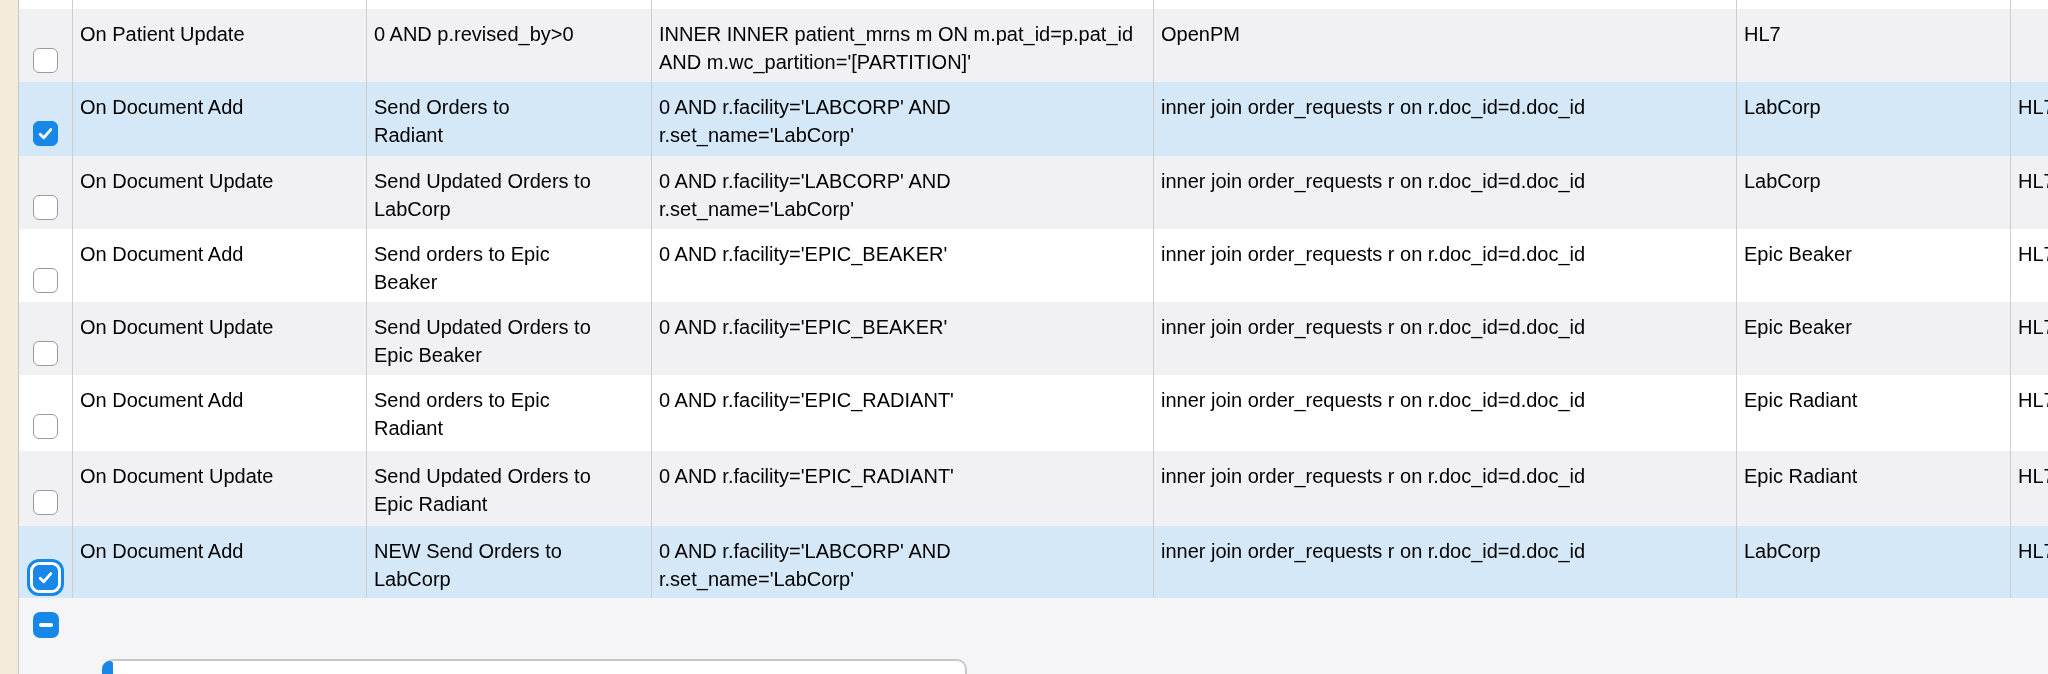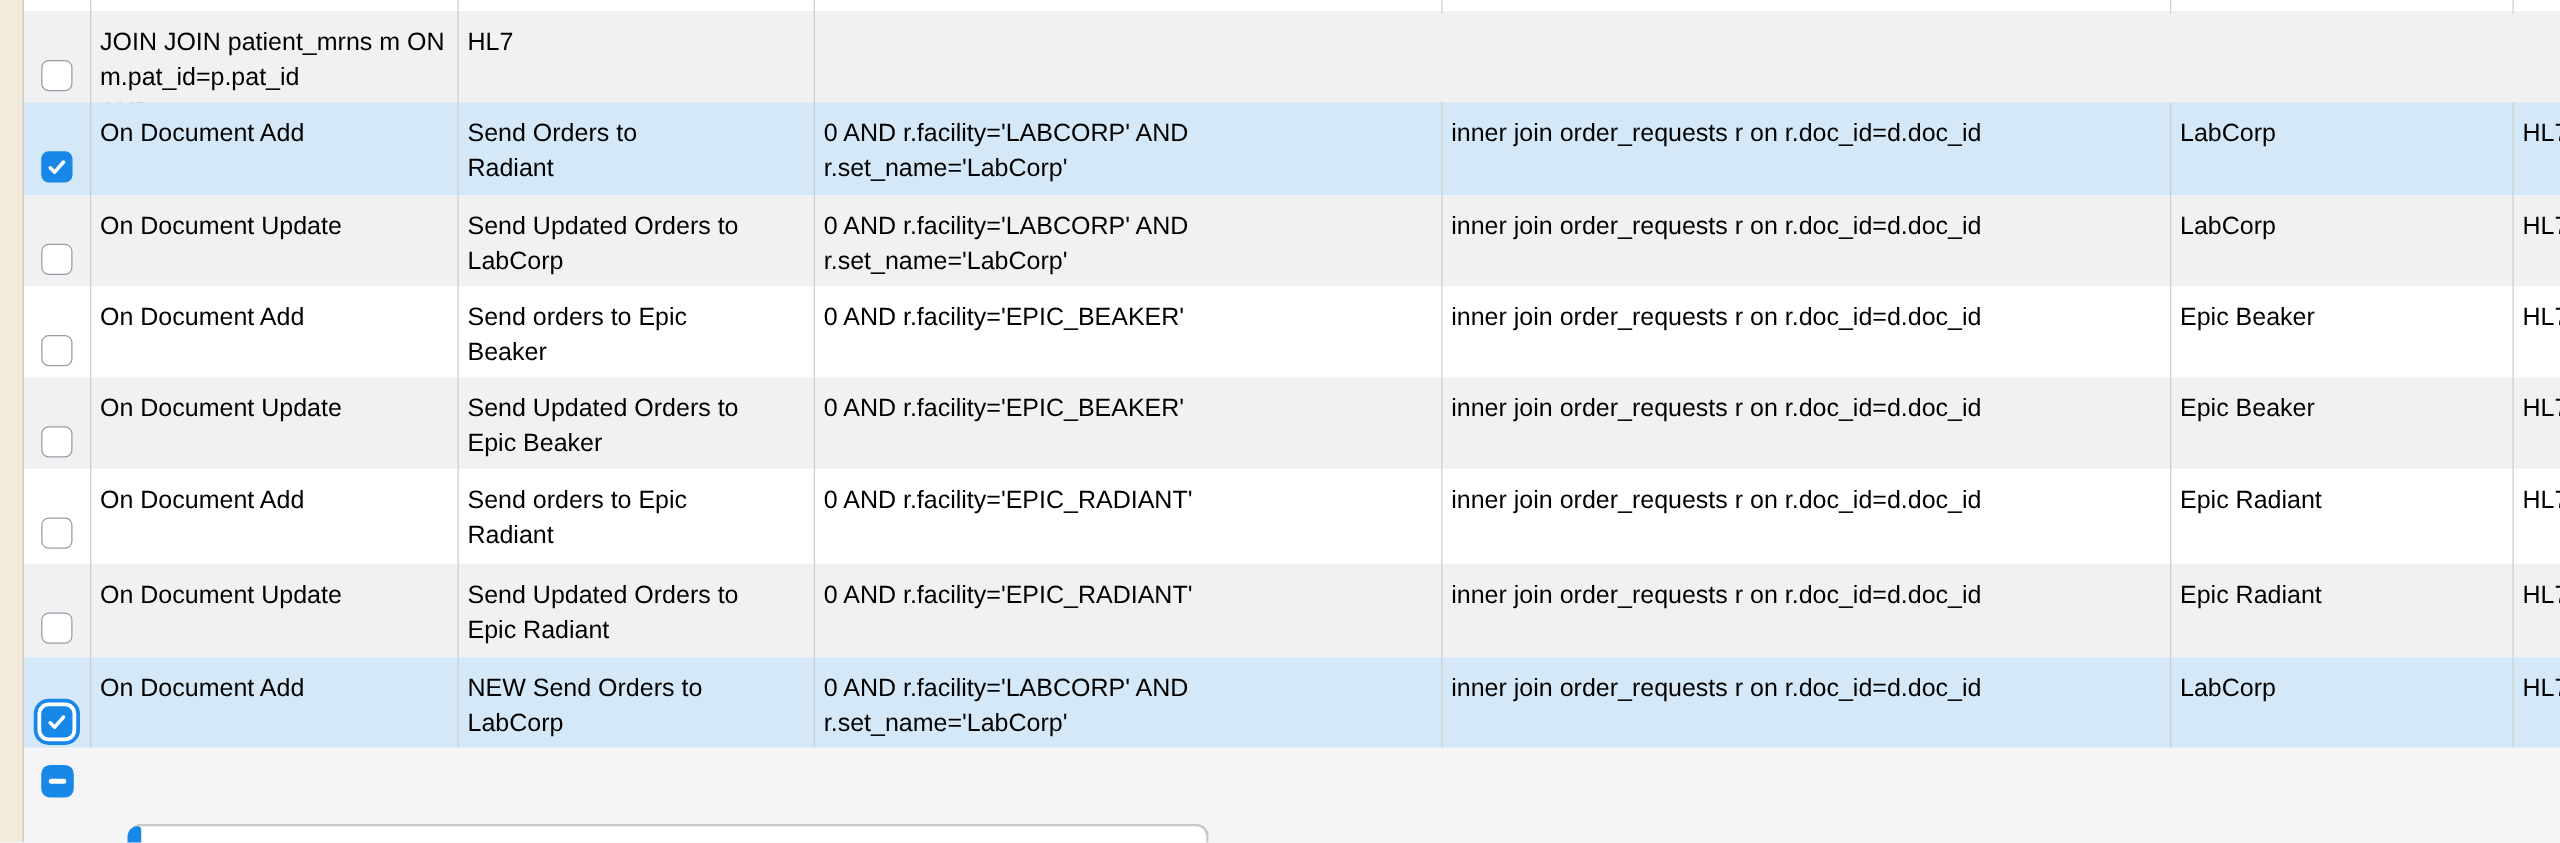--- a/index.html
+++ b/index.html
@@ -93,22 +93,25 @@
     <div class="cell"></div>
     <div class="cell"></div>
     <div class="cell"></div>
   </div>
 <div class="row odd">
     <div class="cell select-cell">
       <div class="checkbox" role="checkbox" aria-checked="false">
         
       </div>
     </div>
-    <div class="cell">JOIN JOIN patient_mrns m ON m.pat_id=p.pat_id
+    <div class="cell">On Patient Update</div>
+    <div class="cell">0 AND p.revised_by&gt;0</div>
+    <div class="cell">INNER INNER patient_mrns m ON m.pat_id=p.pat_id
 AND m.wc_partition='[PARTITION]'</div>
+    <div class="cell">OpenPM</div>
     <div class="cell">HL7</div>
   </div>
     <div class="row even selected">
     <div class="cell select-cell">
       <div class="checkbox checked" role="checkbox" aria-checked="true">
         <svg class="check-svg" width="17" height="17" viewBox="0 0 24 24">
           <polyline points="4.5,13 9.5,18 19.5,6.5" fill="none" stroke="#ffffff" stroke-width="4" stroke-linecap="round" stroke-linejoin="round"></polyline>
         </svg>
       </div>
     </div>

